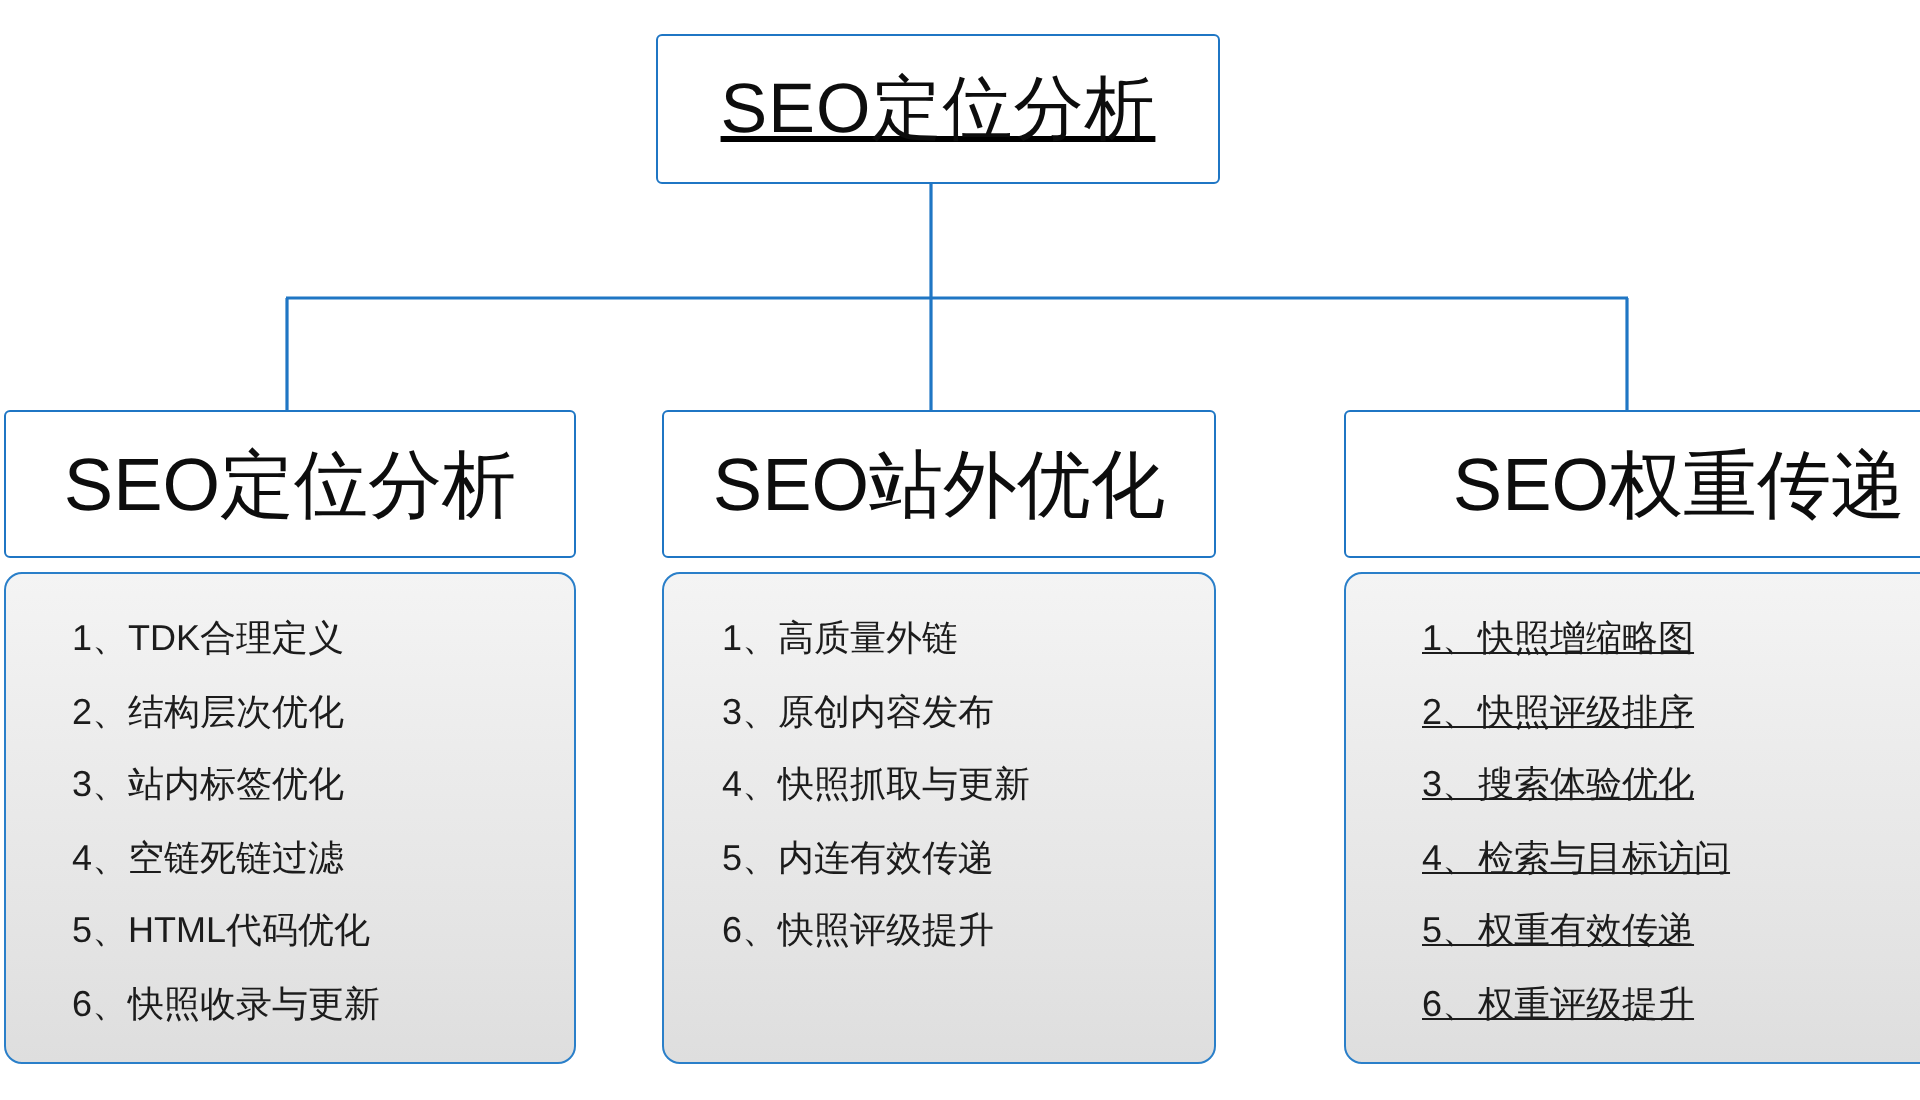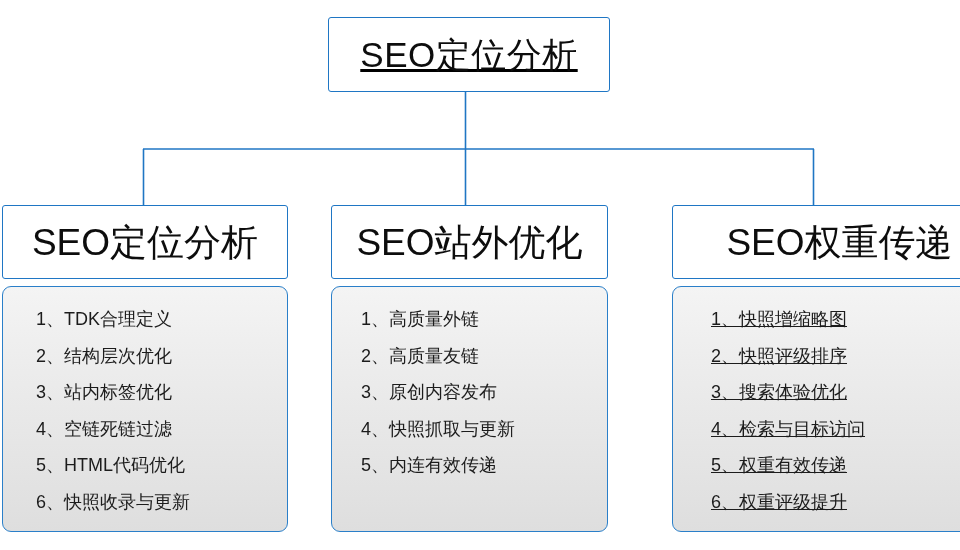--- a/index.html
+++ b/index.html
@@ -152,24 +152,24 @@
     </div>
   </div>
 
   <div class="column col-2">
     <div class="col-header">
       <span class="col-header-title">SEO站外优化</span>
     </div>
     <div class="col-body">
       <ul class="item-list">
         <li class="list-item">1、高质量外链</li>
-        <li class="list-item">2、高质量友链</li>
         <li class="list-item">3、原创内容发布</li>
         <li class="list-item">4、快照抓取与更新</li>
         <li class="list-item">5、内连有效传递</li>
+        <li class="list-item">6、快照评级提升</li>
       </ul>
     </div>
   </div>
 
   <div class="column col-3">
     <div class="col-header">
       <span class="col-header-title">SEO权重传递</span>
     </div>
     <div class="col-body">
       <ul class="item-list">

